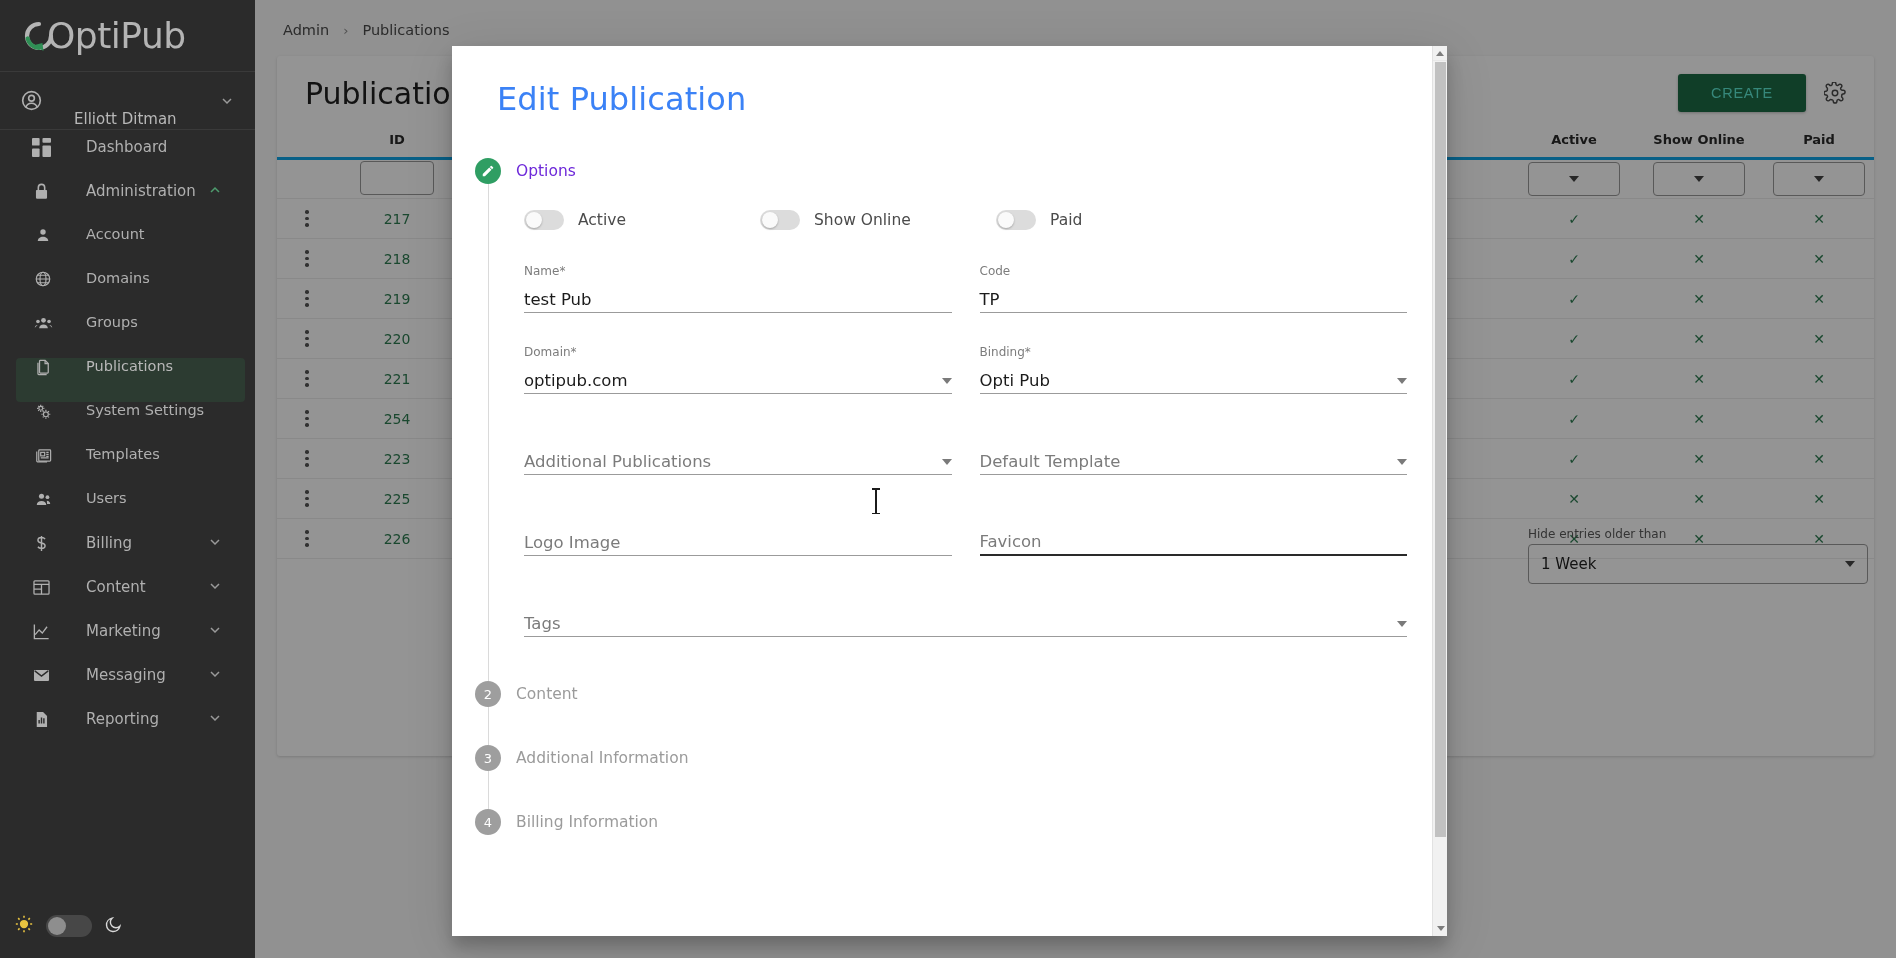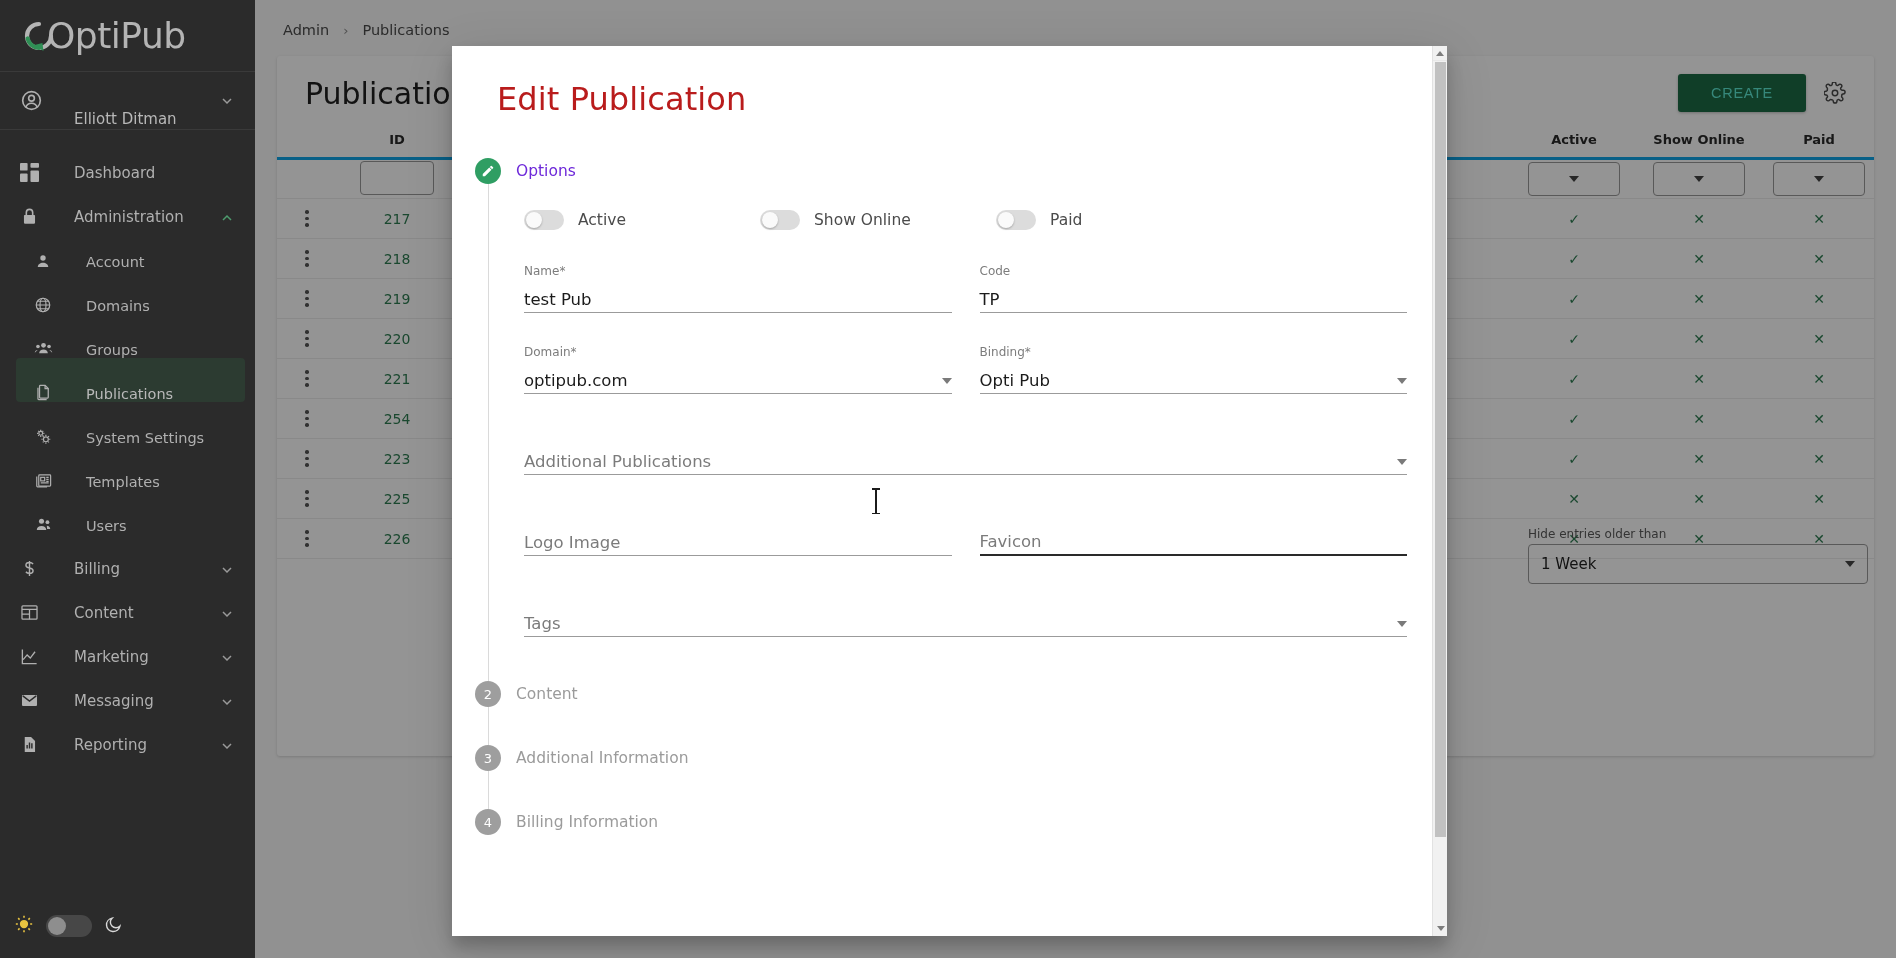--- a/index.html
+++ b/index.html
@@ -34,22 +34,22 @@
     padding: 0 20px 0 20px;
     border-bottom: 1px solid #3a3a3a;
     cursor: pointer;
   }
   .user-icon { width: 28px; display:flex; align-items:center; }
   .user-name { flex: 1; margin-left: 26px; color: #b8b8b8; font-size: 15px; margin-top: 36px; }
   .chev { width: 16px; height: 16px; color: #9a9a9a; }
 
   .nav { padding-top: 8px; flex: 1; }
   .nav-item {
-    display: flex; align-items: flex-end;
-    height: 44px; padding: 0 20px;
+    display: flex; align-items: flex-start;
+    height: 44px; padding: 0 32px;
     color: #b0b0b0; font-size: 15px; cursor: pointer;
     position: relative;
   }
   .nav-item .ico { width: 28px; display:flex; align-items:center; justify-content:flex-start; }
   .nav-item .lbl { margin-left: 26px; flex: 1; }
   .nav-item.sub { padding-left: 34px; font-size: 14.5px; }
   .nav-item.sub .lbl { margin-left: 24px; }
   .nav-item.active {
     background: #2c3b31;
     border-radius: 4px;
@@ -162,21 +162,21 @@
     overflow: hidden;
     display: flex; flex-direction: column;
   }
   .modal-body {
     position: relative;
     flex: 1;
     padding: 26px 40px 0 23px;
     overflow: hidden;
   }
   .modal-title {
-    font-size: 32px; font-weight: 400; color: #b91c1c;
+    font-size: 32px; font-weight: 400; color: #3b82f6;
     padding: 8px 0 0 22px;
     letter-spacing: .1px;
   }
 
   
   .stepper { margin-top: 40px; }
   .step-head { display: flex; align-items: center; gap: 15px; }
   .step-num {
     width: 26px; height: 26px; border-radius: 50%;
     display: flex; align-items: center; justify-content: center;
@@ -788,20 +788,27 @@
           </div>
 
           <div class="field-row" style="margin-top:22px;">
             <div class="field">
               <div class="flabel"></div>
               <div class="fline">
                 <span class="fval ph">Additional Publications</span>
                 <span class="dd-caret"></span>
               </div>
             </div>
+            <div class="field">
+              <div class="flabel"></div>
+              <div class="fline">
+                <span class="fval ph">Default Template</span>
+                <span class="dd-caret"></span>
+              </div>
+            </div>
           </div>
 
           <div class="field-row" style="margin-top:22px;">
             <div class="field">
               <div class="flabel"></div>
               <div class="fline">
                 <span class="fval ph">Logo Image</span>
               </div>
             </div>
             <div class="field">

